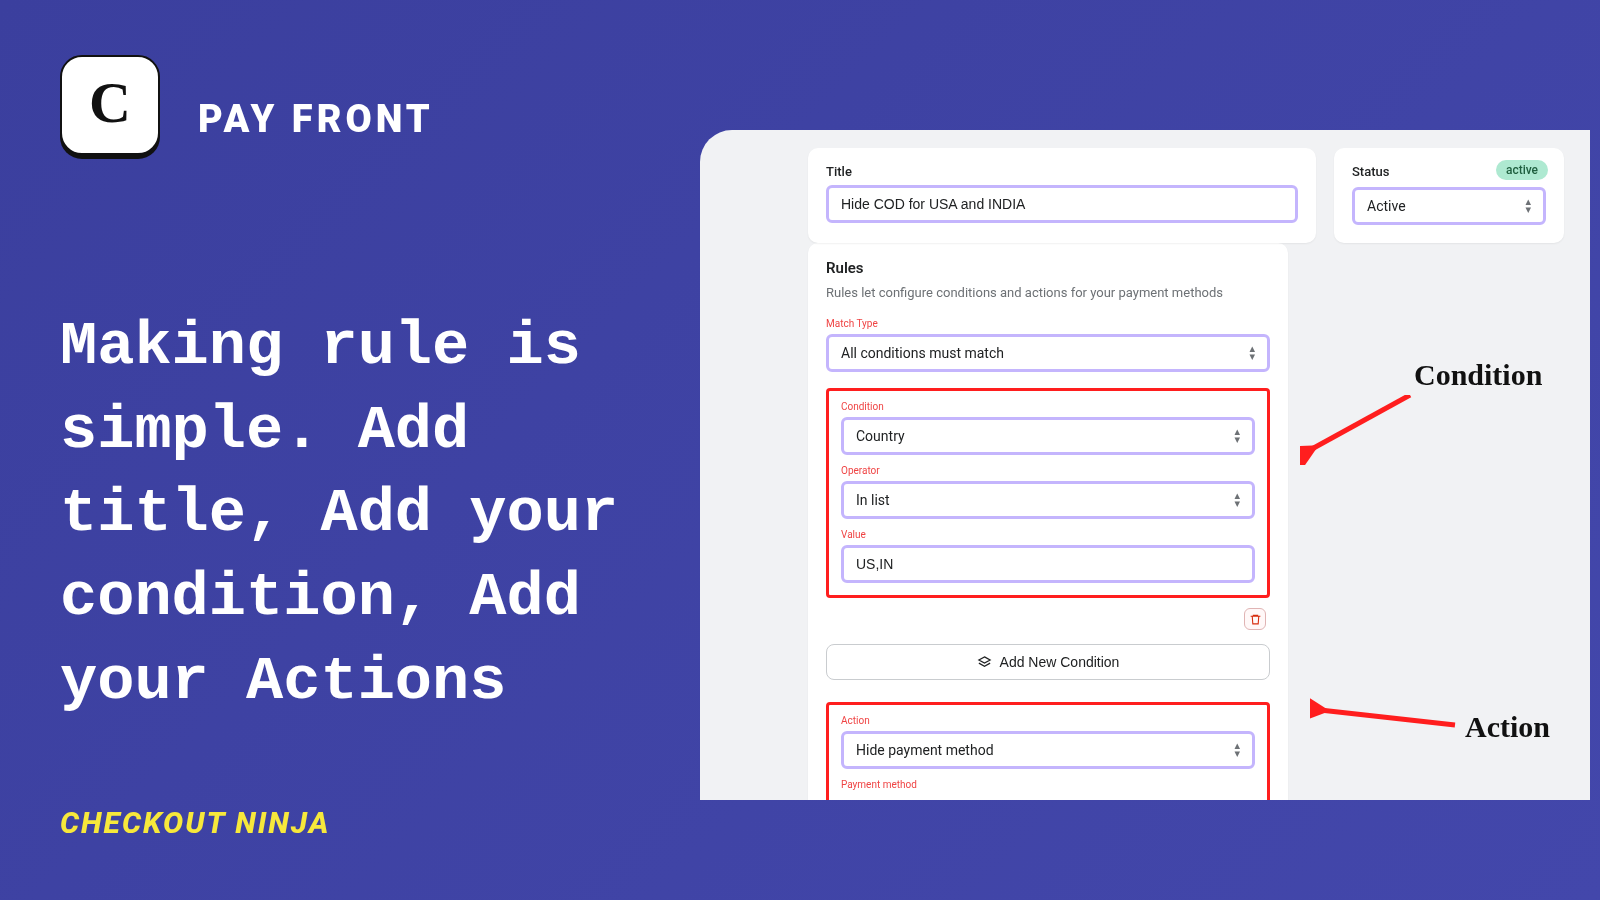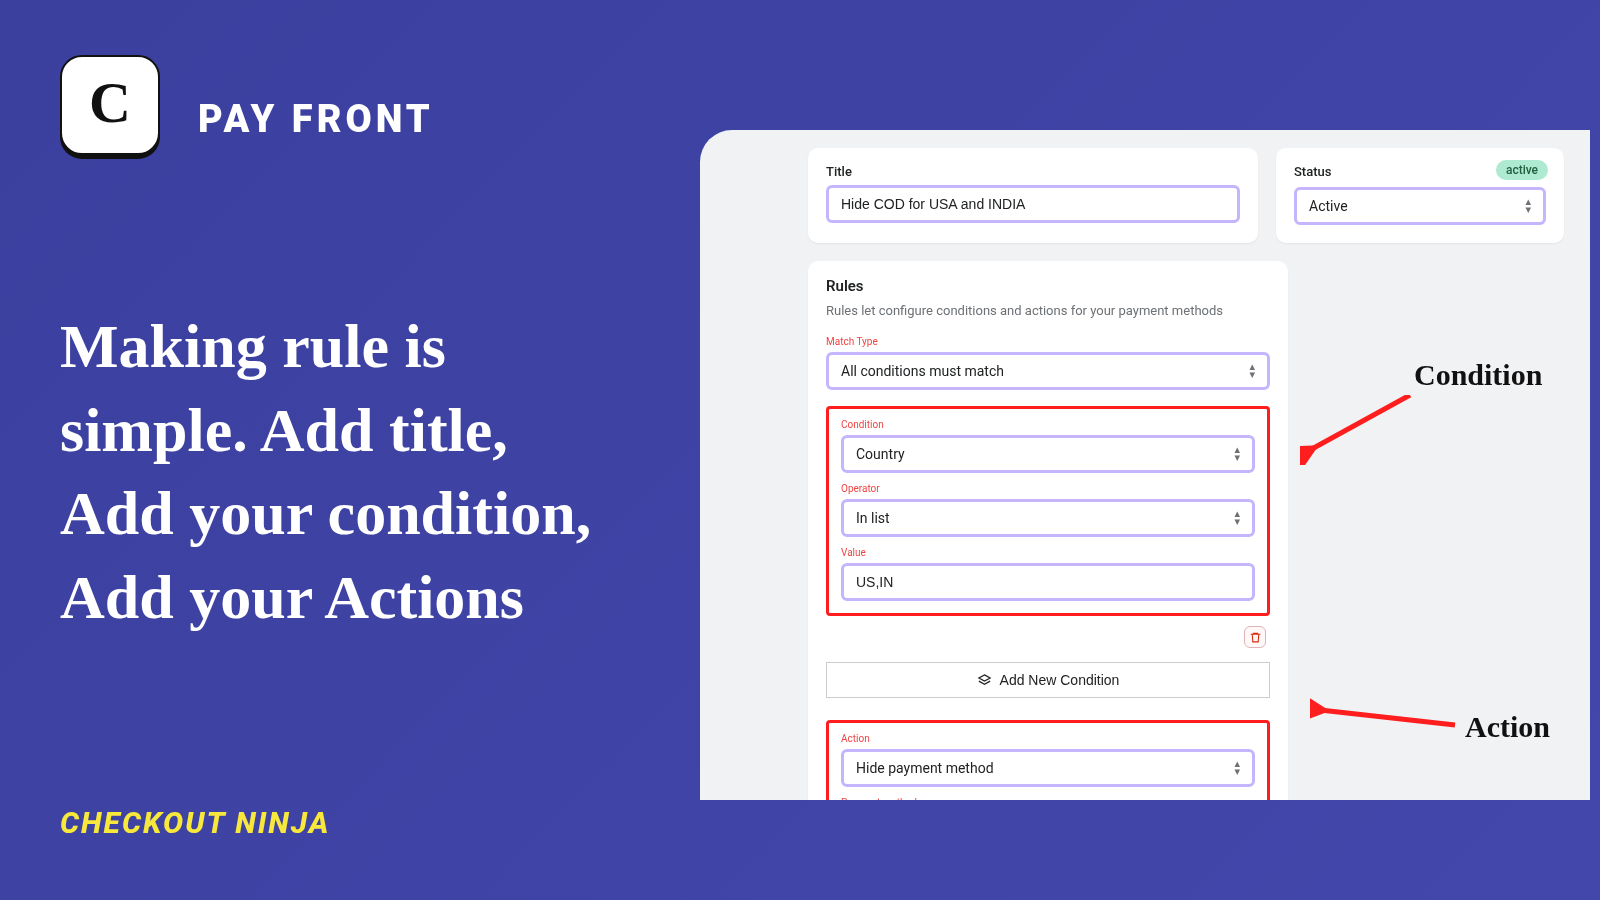--- a/index.html
+++ b/index.html
@@ -35,21 +35,21 @@
   }
   .brand-name {
     font-weight: 900;
     font-size: 38px;
     letter-spacing: 4px;
     color: #fff;
     margin-top: 28px;
   }
   .headline {
     margin-top: 150px;
-    font-family: Liberation Serif, serif;
+    font-family: Liberation Mono, monospace;
     font-weight: 700;
     font-size: 62px;
     line-height: 1.35;
     color: #fff;
   }
   .footer-brand {
     position: absolute;
     left: 60px;
     bottom: 60px;
     font-weight: 800;
@@ -72,21 +72,21 @@
     padding: 18px 26px 0 108px;
   }
   .app-row { display: flex; gap: 18px; }
   .card {
     background: #fff;
     border-radius: 10px;
     box-shadow: 0 1px 2px rgba(0,0,0,0.06);
     padding: 16px 18px 18px;
   }
   .title-card { flex: 1; }
-  .status-card { width: 288px; position: relative; }
+  .status-card { width: 230px; position: relative; }
   .label { font-size: 13px; color: #202223; font-weight: 500; margin-bottom: 6px; display: block; }
 
   .text-input, .select {
     width: 100%;
     border: 3px solid #c4b5fd;
     border-radius: 6px;
     padding: 8px 12px;
     font-size: 14px;
     color: #202223;
     background: #fff;
@@ -99,21 +99,21 @@
     position: absolute;
     top: 12px; right: 16px;
     background: #aee9d1;
     color: #1f5f3f;
     font-size: 12px;
     padding: 3px 10px;
     border-radius: 10px;
     font-weight: 500;
   }
 
-  .rules-card { margin-top: 18px; width: calc(100% - 276px); }
+  .rules-card { margin-top: 0; width: calc(100% - 276px); }
   .rules-heading { font-size: 15px; font-weight: 600; color: #202223; margin-bottom: 8px; }
   .rules-sub { font-size: 13px; color: #6d7175; margin-bottom: 18px; }
 
   .inner-block { margin-bottom: 16px; }
 
   .red-frame {
     border: 3px solid #ff1e1e;
     border-radius: 4px;
     padding: 10px 12px 12px;
     margin-bottom: 10px;
@@ -130,21 +130,21 @@
     background: #fff8f8;
     display: flex; align-items: center; justify-content: center;
     cursor: pointer;
   }
   .delete-btn svg { width: 13px; height: 13px; stroke: #d72c0d; fill: none; stroke-width: 2; }
 
   .add-btn {
     width: 100%;
     border: 1px solid #c9cccf;
     background: #fff;
-    border-radius: 0;
+    border-radius: 8px;
     padding: 9px 0;
     font-size: 14px;
     color: #202223;
     display: flex; align-items: center; justify-content: center; gap: 8px;
     cursor: pointer;
     margin-bottom: 22px;
   }
   .add-btn svg { width: 15px; height: 15px; stroke: #202223; fill: none; stroke-width: 2; }
 
   

